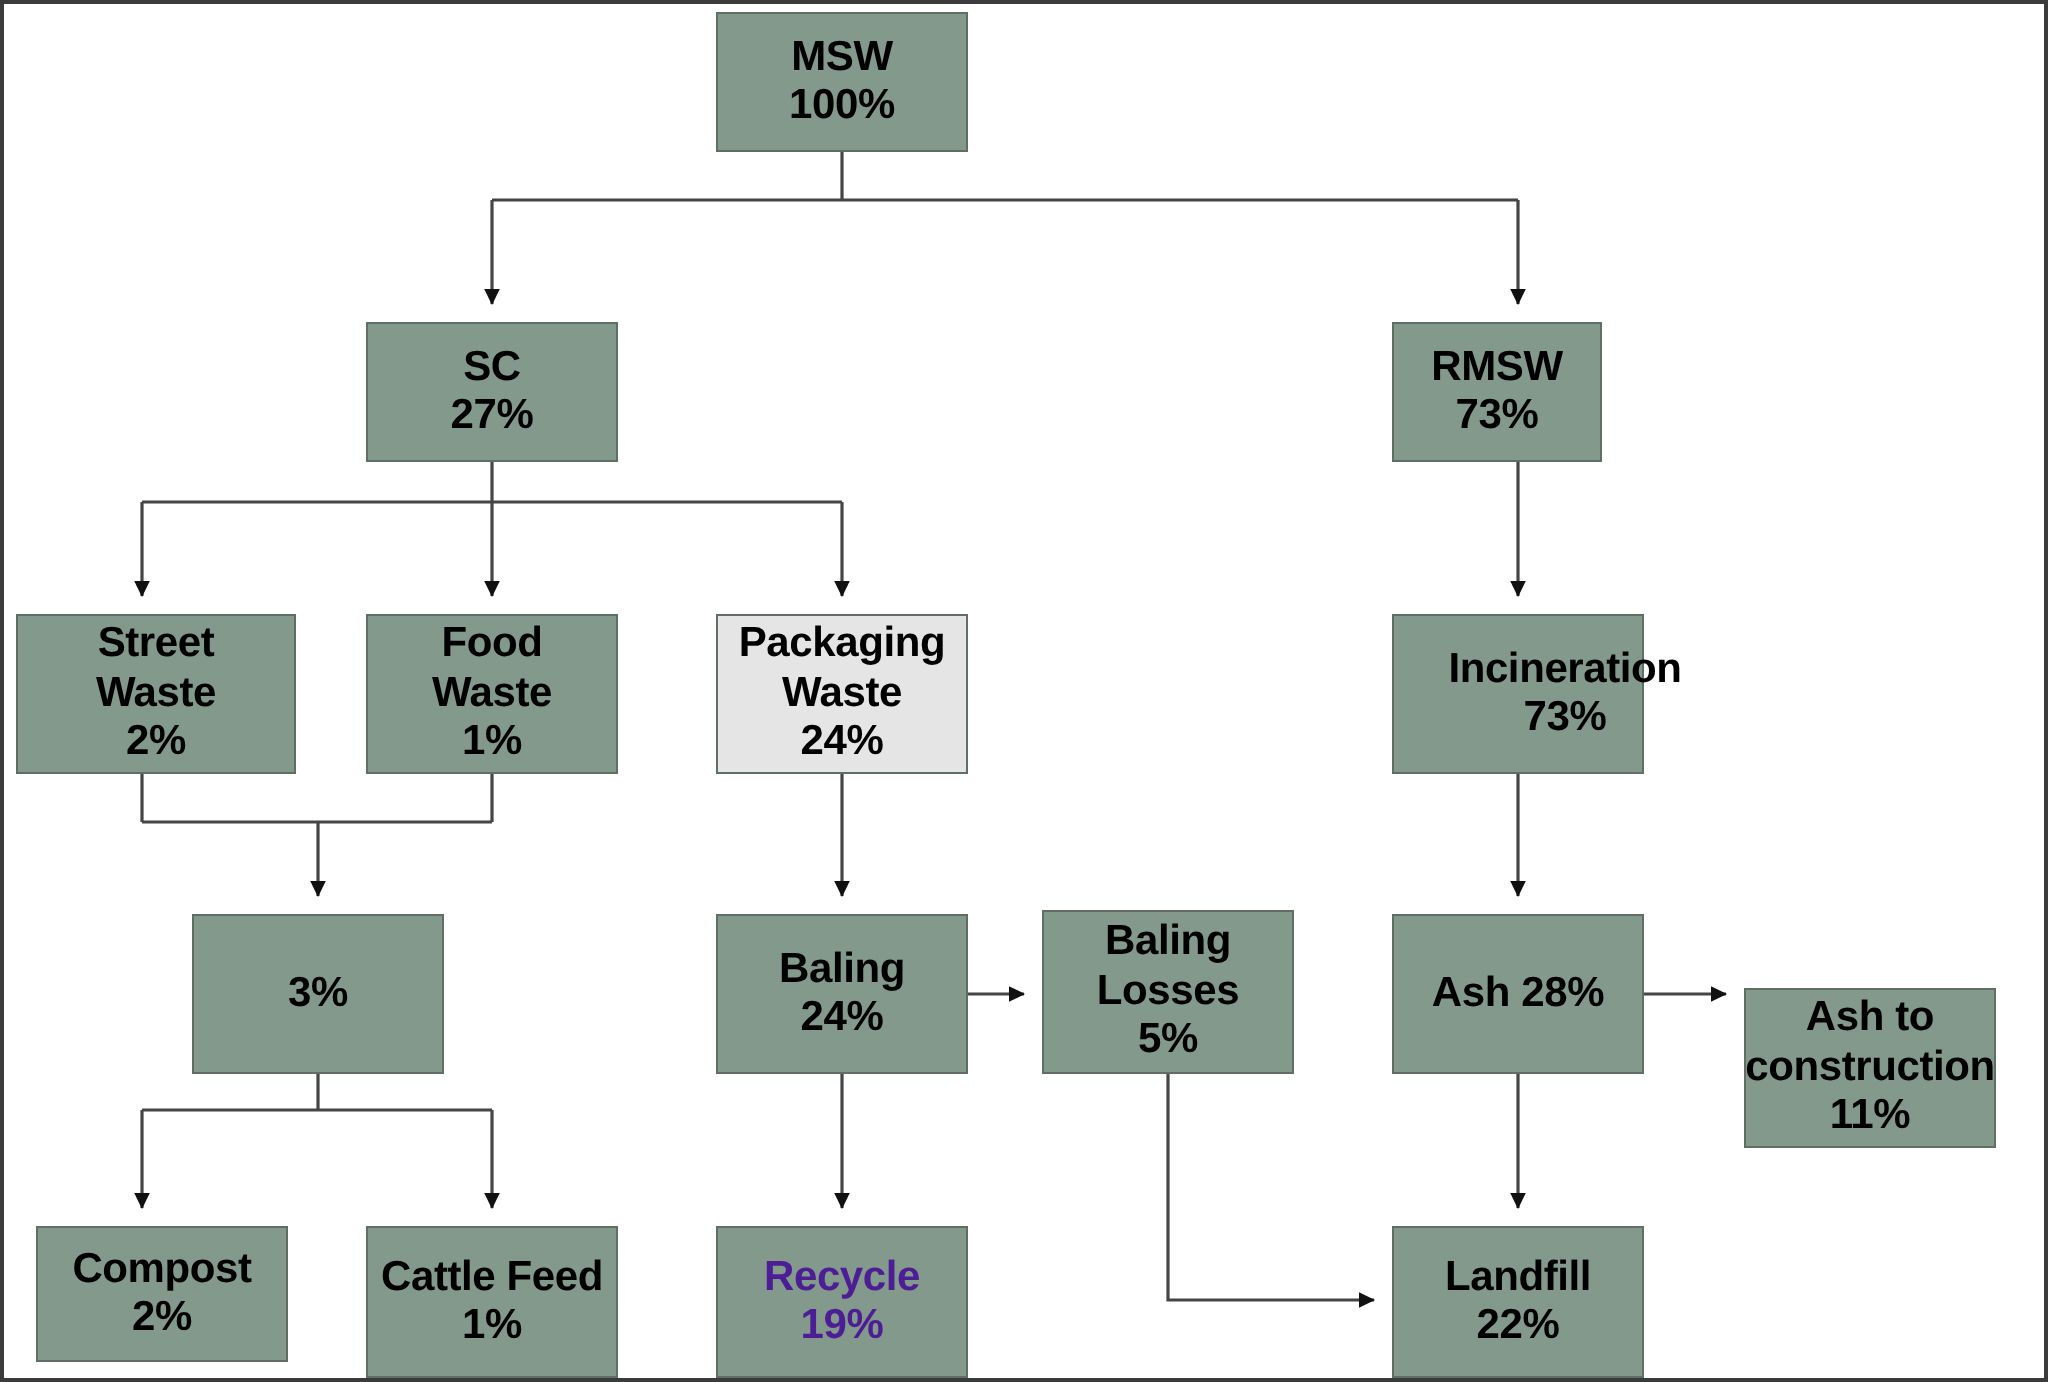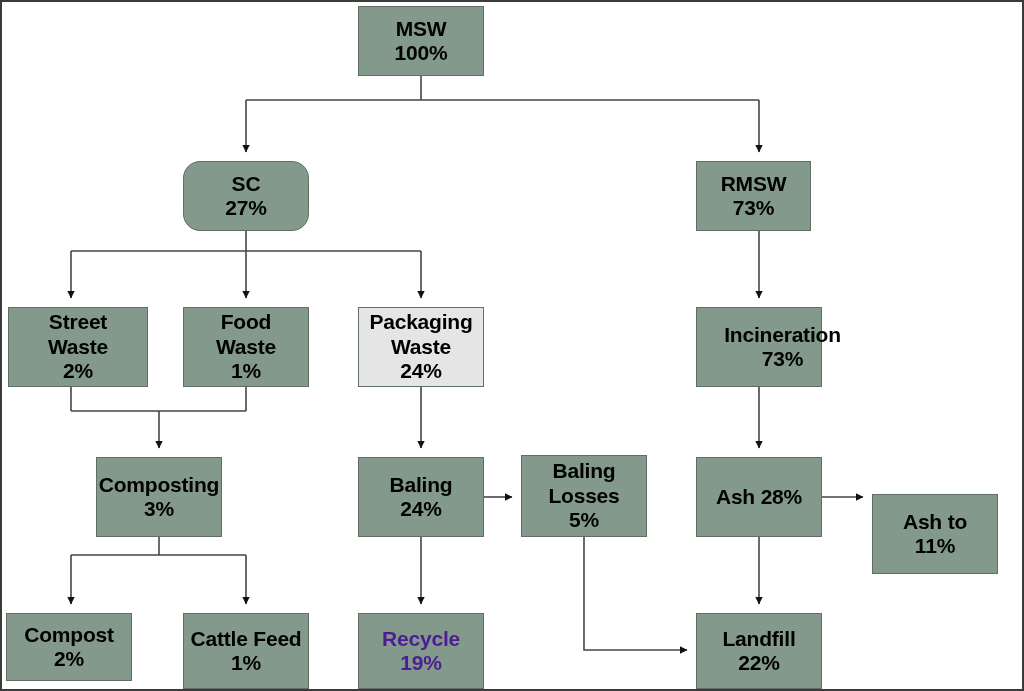--- a/index.html
+++ b/index.html
@@ -88,25 +88,25 @@
         <path d="M757,535 L757,602" stroke="#454545" marker-end="url(#arw)"></path>
         <path d="M582,535 L582,648 L685,648" stroke="#454545" marker-end="url(#arw)"></path>
       </g>
   </svg>
 
   <div id="node-layer">
       <div class="node" style="left: 356px; top: 4px; width: 126px; height: 70px; background: rgb(130, 153, 139); border-color: rgb(95, 111, 100); color: rgb(0, 0, 0);">
         <span class="ln">MSW</span>
         <span class="ln">100%</span>
       </div>
-      <div class="node" style="left: 181px; top: 159px; width: 126px; height: 70px; background: rgb(130, 153, 139); border-color: rgb(95, 111, 100); color: rgb(0, 0, 0); border-radius: 17px;">
+      <div class="node" style="left: 181px; top: 159px; width: 126px; height: 70px; background: rgb(130, 153, 139); border-color: rgb(95, 111, 100); color: rgb(0, 0, 0);">
         <span class="ln">SC</span>
         <span class="ln">27%</span>
       </div>
-      <div class="node" style="left: 694px; top: 159px; width: 115px; height: 70px; background: rgb(130, 153, 139); border-color: rgb(95, 111, 100); color: rgb(0, 0, 0);">
+      <div class="node" style="left: 694px; top: 159px; width: 105px; height: 70px; background: rgb(130, 153, 139); border-color: rgb(95, 111, 100); color: rgb(0, 0, 0);">
         <span class="ln">RMSW</span>
         <span class="ln">73%</span>
       </div>
       <div class="node" style="left: 6px; top: 305px; width: 140px; height: 80px; background: rgb(130, 153, 139); border-color: rgb(95, 111, 100); color: rgb(0, 0, 0);">
         <span class="ln">Street</span>
         <span class="ln">Waste</span>
         <span class="ln">2%</span>
       </div>
       <div class="node" style="left: 181px; top: 305px; width: 126px; height: 80px; background: rgb(130, 153, 139); border-color: rgb(95, 111, 100); color: rgb(0, 0, 0);">
         <span class="ln">Food</span>
@@ -116,40 +116,40 @@
       <div class="node" style="left: 356px; top: 305px; width: 126px; height: 80px; background: #e5e5e5; border-color: rgb(95, 111, 100); color: rgb(0, 0, 0);">
         <span class="ln">Packaging</span>
         <span class="ln">Waste</span>
         <span class="ln">24%</span>
       </div>
       <div class="node" style="left: 694px; top: 305px; width: 126px; height: 80px; background: rgb(130, 153, 139); border-color: rgb(95, 111, 100); color: rgb(0, 0, 0); padding-left: 47px;">
         <span class="ln">Incineration</span>
         <span class="ln">73%</span>
       </div>
       <div class="node" style="left: 94px; top: 455px; width: 126px; height: 80px; background: rgb(130, 153, 139); border-color: rgb(95, 111, 100); color: rgb(0, 0, 0);">
-        <span class="ln">Composting</span>
         <span class="ln">3%</span>
       </div>
       <div class="node" style="left: 356px; top: 455px; width: 126px; height: 80px; background: rgb(130, 153, 139); border-color: rgb(95, 111, 100); color: rgb(0, 0, 0);">
         <span class="ln">Baling</span>
         <span class="ln">24%</span>
       </div>
       <div class="node" style="left: 519px; top: 453px; width: 126px; height: 82px; background: rgb(130, 153, 139); border-color: rgb(95, 111, 100); color: rgb(0, 0, 0);">
         <span class="ln">Baling</span>
         <span class="ln">Losses</span>
         <span class="ln">5%</span>
       </div>
       <div class="node" style="left: 694px; top: 455px; width: 126px; height: 80px; background: rgb(130, 153, 139); border-color: rgb(95, 111, 100); color: rgb(0, 0, 0);">
         <span class="ln">Ash 28%</span>
       </div>
       <div class="node" style="left: 870px; top: 455px; width: 126px; height: 80px; background: rgb(130, 153, 139); border-color: rgb(95, 111, 100); color: rgb(0, 0, 0); margin-top: 37px;">
         <span class="ln">Ash to</span>
+        <span class="ln">construction</span>
         <span class="ln">11%</span>
       </div>
-      <div class="node" style="left: 4px; top: 611px; width: 126px; height: 68px; background: rgb(130, 153, 139); border-color: rgb(95, 111, 100); color: rgb(0, 0, 0);">
+      <div class="node" style="left: 16px; top: 611px; width: 126px; height: 68px; background: rgb(130, 153, 139); border-color: rgb(95, 111, 100); color: rgb(0, 0, 0);">
         <span class="ln">Compost</span>
         <span class="ln">2%</span>
       </div>
       <div class="node" style="left: 181px; top: 611px; width: 126px; height: 76px; background: rgb(130, 153, 139); border-color: rgb(95, 111, 100); color: rgb(0, 0, 0);">
         <span class="ln">Cattle Feed</span>
         <span class="ln">1%</span>
       </div>
       <div class="node" style="left: 356px; top: 611px; width: 126px; height: 76px; background: rgb(130, 153, 139); border-color: rgb(95, 111, 100); color: #4c1d95;">
         <span class="ln">Recycle</span>
         <span class="ln">19%</span>

